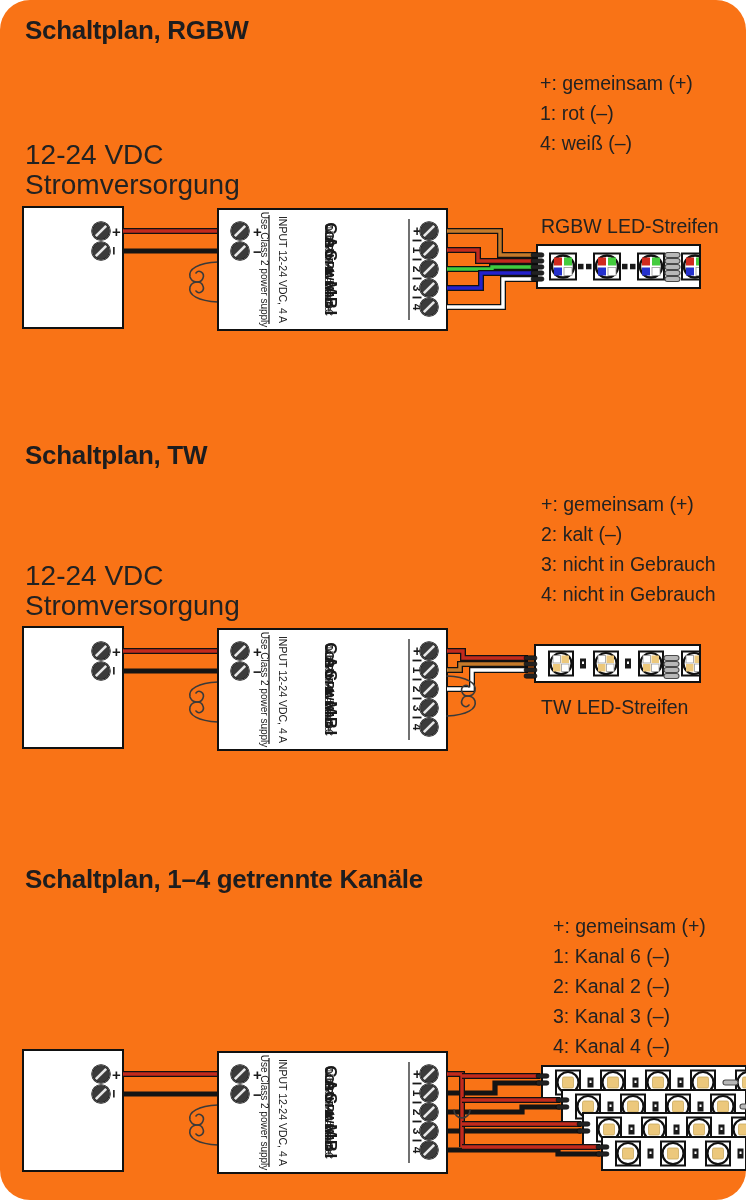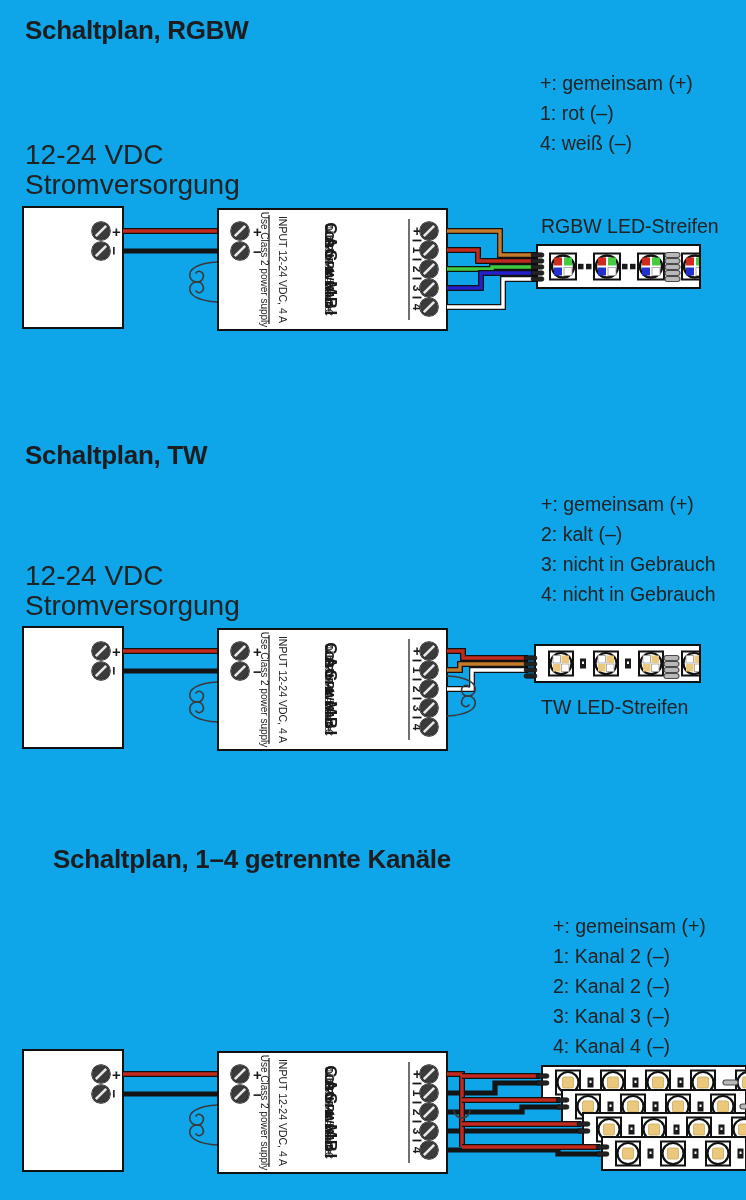--- a/index.html
+++ b/index.html
@@ -1,17 +1,17 @@
 <!DOCTYPE html>
 <html><head>
 <meta charset="utf-8">
 <style>
   html,body{margin:0;padding:0;background:#fff;}
-  .page{position:relative;width:746px;height:1200px;background:#0ea5e9;overflow:hidden;
-        font-family:"Liberation Sans",sans-serif;color:#1a1a1a;}
+  .page{position:relative;width:746px;height:1200px;background:#f97316;overflow:hidden;
+        font-family:"Liberation Sans",sans-serif;color:#1a1a1a;border-radius:30px;}
   .h1{position:absolute;font-size:26px;font-weight:bold;letter-spacing:-0.3px;color:#1d1d1f;}
   .txt{position:absolute;font-size:28px;line-height:30px;color:#222;}
   .legend{position:absolute;font-size:19.5px;line-height:30px;color:#222;}
   .legend p{margin:0;}
   .striplabel{position:absolute;font-size:19.5px;color:#222;}
   svg{position:absolute;left:0;display:block;}
   svg text{font-family:"Liberation Sans",sans-serif;fill:#1a1a1a;}
   .wo{stroke:#111;stroke-width:6;fill:none;stroke-linejoin:miter;}
   .wc{stroke-width:3.4;fill:none;stroke-linejoin:miter;}
   .wb{stroke:#141414;stroke-width:5.2;fill:none;stroke-linejoin:miter;}
@@ -257,25 +257,25 @@
       <path class="wo" d="M447,64 H472 V45 H528"></path>
         <path class="wc" d="M447,64 H472 V45 H528" stroke="#ffffff"></path>
       <use href="#pin" x="524" y="33"></use>
         <use href="#pin" x="524" y="39"></use>
         <use href="#pin" x="524" y="45"></use>
         <use href="#pin" x="524" y="51"></use>
       <use href="#clamp" transform="translate(447,48) scale(-1,1)"></use>
     </g>
   </svg>
 
-  <div class="h1" style="left:25px;top:844px;margin-left:28px;">Schaltplan, 1–4 getrennte Kanäle</div>
+  <div class="h1" style="left:25px;top:864px;">Schaltplan, 1–4 getrennte Kanäle</div>
 
   <div class="legend" style="left:553px;top:911px;">
     <p>+: gemeinsam (+)</p>
-    <p>1: Kanal 2 (–)</p>
+    <p>1: Kanal 6 (–)</p>
     <p>2: Kanal 2 (–)</p>
     <p>3: Kanal 3 (–)</p>
     <p>4: Kanal 4 (–)</p>
   </div>
 
   <svg style="top:1048px;" width="746" height="152" viewBox="0 0 746 152">
     <g>
       <rect class="box" x="23" y="2" width="100" height="121"></rect>
       <path class="wo" d="M123,26 H218"></path>
         <path class="wc" d="M123,26 H218" stroke="#c22a1d"></path>

